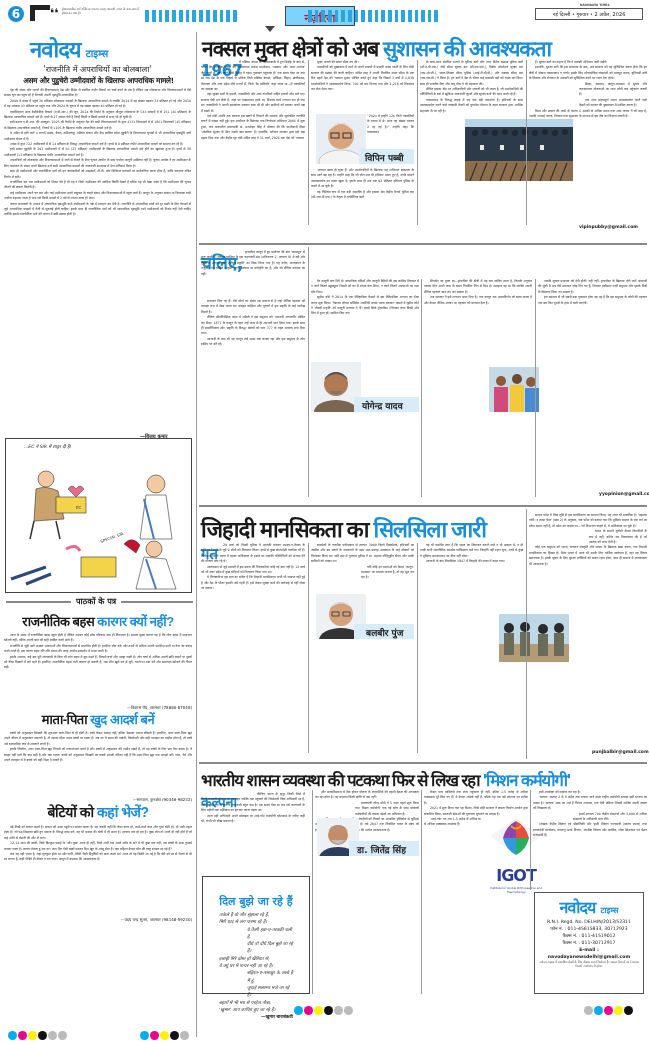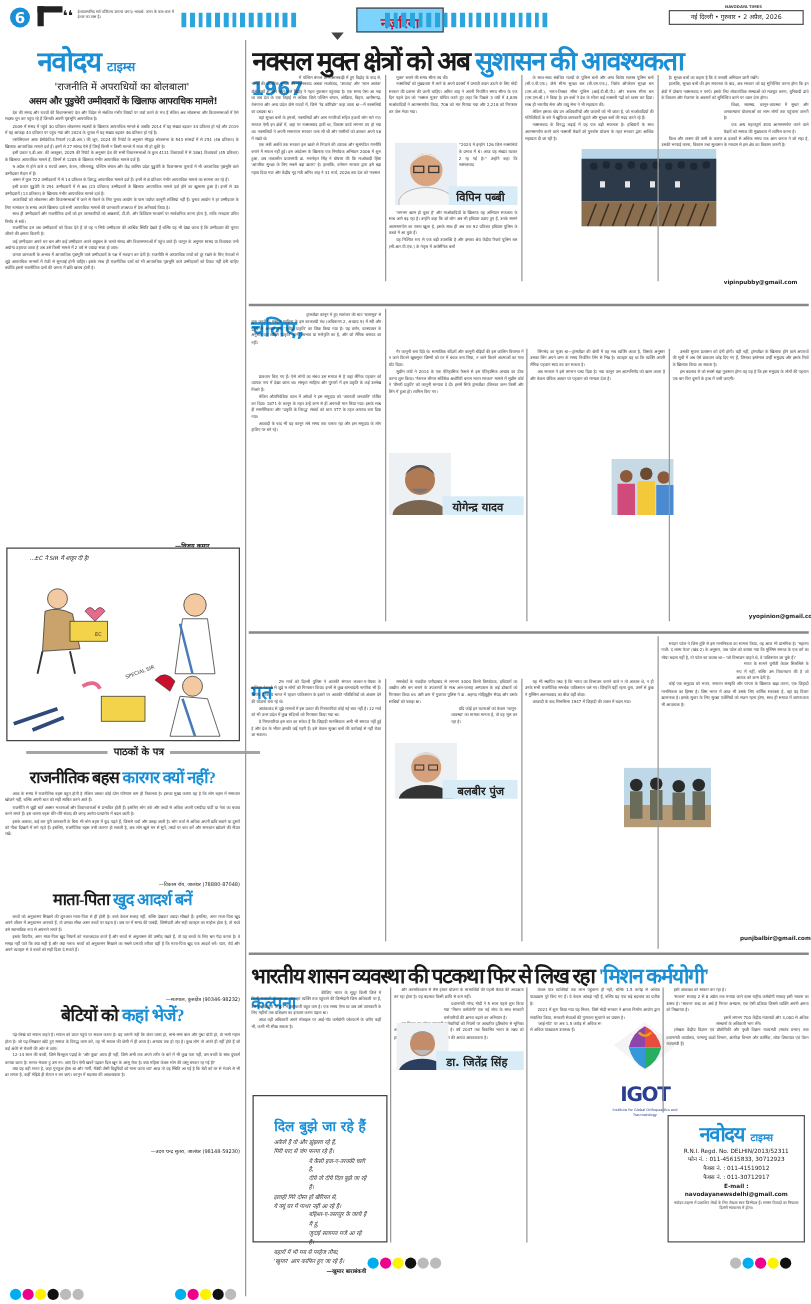--- a/index.html
+++ b/index.html
@@ -1,21 +1,21 @@
 <!DOCTYPE html>
 <html><head>
 <meta charset="utf-8">
 <style>
   * { box-sizing: border-box; margin: 0; padding: 0; }
   body { width: 649px; height: 1043px; background: #fff; font-family: "DejaVu Sans", sans-serif; color: #222; overflow: hidden; position: relative; }
   .abs { position: absolute; }
   .txt { font-size: 3.2px; line-height: 5.4px; color: #333; text-align: justify; overflow: hidden; }
   .txt p { text-indent: 6px; }
   .blue { color: #1a8fd6; }
-  .hd { font-family: Liberation Serif, serif; font-weight: bold; color: #1a1a1a; white-space: nowrap; letter-spacing: -0.5px; }
+  .hd { font-family: Liberation Sans, sans-serif; font-weight: bold; color: #1a1a1a; white-space: nowrap; letter-spacing: -0.5px; }
   .vline { position: absolute; width: 1px; background: #999; }
   .hline { position: absolute; height: 1px; background: #999; }
   .photo { position: absolute; overflow: hidden; }
   .byline-box { position: absolute; background: #d7ecf7; }
   .byline-name { position: absolute; font-weight: bold; font-size: 9px; color: #222; }
   .stripe { display: flex; gap: 3px; }
   .stripe span { display: block; width: 4px; height: 12px; background: #2aa5de; }
   .dot { display: inline-block; width: 9px; height: 9px; border-radius: 50%; margin-right: 1px; }
 </style>
 </head>
@@ -114,21 +114,21 @@
       <rect x="75" y="118" width="35" height="20" fill="#f3d34a" stroke="#333" stroke-width="0.6"></rect>
       <path d="M60 110 Q70 104 74 112" stroke="#e56a8b" stroke-width="3" fill="none"></path>
       <text x="95" y="104" font-size="4" fill="#333" transform="rotate(-20 95 104)">SPECIAL SIR</text>
       <path d="M118 105 Q126 96 134 106 L130 114 Z" fill="#c8102e" stroke="#333" stroke-width="0.5"></path>
       <circle cx="148" cy="110" r="8" fill="#f2c9a0" stroke="#333" stroke-width="0.6"></circle>
       <path d="M138 118 L160 120 L170 150 L130 150 Z" fill="#fff" stroke="#333" stroke-width="0.6"></path>
       <path d="M140 120 L150 150" stroke="#4a79b8" stroke-width="2"></path>
     </svg>
   </div>
 
-  <div class="abs" style="left:21px;top:565px;width:187px;height:14px;">
+  <div class="abs" style="left:6px;top:565px;width:187px;height:14px;">
     <div class="abs" style="left:0;top:6px;width:187px;height:2px;border-top:1px solid #888;border-bottom:1px solid #888;"></div>
     <div class="abs" style="left:65px;top:0;padding:0 5px;background:#fff;font-size:8px;font-weight:bold;color:#222;">पाठकों के पत्र</div>
   </div>
 
   <div class="abs" style="left:4px;top:680px;width:188px;">
     <div class="hd" style="font-size:13px;text-align:center;">
       <span>माता-पिता</span> <span class="blue">खुद आदर्श बनें</span>
     </div>
     <div class="txt" style="height:66px;margin-top:3px;">
       <p>बच्चों को अनुशासन सिखाने की शुरुआत माता-पिता से ही होती है। बच्चे केवल सलाह नहीं, बल्कि देखकर ज्यादा सीखते हैं। इसलिए, अगर माता-पिता खुद अपने जीवन में अनुशासन अपनाते हैं, तो उसका सीधा असर बच्चों पर पड़ता है। जब घर में समय की पाबंदी, जिम्मेदारी और सही व्यवहार का माहौल होता है, तो बच्चे उसे स्वाभाविक रूप से अपनाने लगते हैं।</p>
@@ -305,20 +305,23 @@
   <div class="abs txt" style="left:339px;top:32px;width:109px;height:210px;">
     <p>उसकी सूचना प्रशासन को देनी होगी। यही नहीं, ट्रांसजैंडर के खिलाफ होने वाले अपराधों की सूची में अब ऐसे प्रावधान जोड़ दिए गए हैं, जिनका इस्तेमाल उन्हीं समुदाय और इसके मित्रों के खिलाफ किया जा सकता है।</p>
     <p>इस बदलाव से जो सबसे बड़ा नुकसान होगा वह यह है कि इस समुदाय के लोगों की पहचान एक बार फिर दूसरों के हाथ में चली जाएगी।</p>
   </div>
   <div class="abs" style="left:400px;top:244px;font-size:4.5px;font-weight:bold;color:#222;">yyopinion@gmail.com</div>
 </div>
 
 <div class="hline" style="left:199px;top:505px;width:448px;height:2px;background:#888;"></div>
 
 <div class="abs" style="left:199px;top:509px;width:450px;height:250px;">
+  <div class="hd" style="position:absolute;left:2px;top:4px;font-size:22px;letter-spacing:-1px;">
+    <span>जिहादी मानसिकता का</span> <span class="blue">सिलसिला जारी</span>
+  </div>
   <div class="abs" style="left:2px;top:34px;font-size:15px;font-weight:bold;color:#1a8fd6;">गत</div>
   <div class="abs txt" style="left:2px;top:34px;width:104px;height:210px;">
     <p style="text-indent:22px;">29 मार्च को दिल्ली पुलिस ने आतंकी संगठन लश्कर-ए-तैयबा के खुफिया नेटवर्क से जुड़े 9 लोगों को गिरफ्तार किया। इनमें से कुछ बांग्लादेशी नागरिक भी हैं। आरोप है कि ये भारत में रहकर पाकिस्तान के इशारे पर आतंकी गतिविधियों को अंजाम देने की योजना बना रहे थे।</p>
     <p>आतंकवाद से जुड़े मामलों में इस प्रकार की गिरफ्तारियां कोई नई बात नहीं है। 12 मार्च को भी उत्तर प्रदेश में कुछ संदिग्धों को गिरफ्तार किया गया था।</p>
     <p>ये गिरफ्तारियां इस बात का संकेत हैं कि जिहादी मानसिकता अभी भी समाप्त नहीं हुई है और देश के भीतर इसकी जड़ें गहरी हैं। इसे केवल सुरक्षा बलों की कार्रवाई से नहीं रोका जा सकता।</p>
   </div>
   <div class="vline" style="left:109px;top:34px;height:210px;"></div>
   <div class="abs txt" style="left:112px;top:34px;width:103px;height:210px;">
     <p>समर्थकों के नजदीक फरीदाबाद से लगभग 3000 किलो विस्फोटक, हथियारों का जखीरा और बम बनाने के उपकरणों के साथ अल-फलाह अस्पताल के कई डॉक्टरों को गिरफ्तार किया था। उसी क्रम में गुजरात पुलिस ने डा. अहमद मोहियुद्दीन सैयद और उसके साथियों को पकड़ा था।</p>
     <p style="padding-left:50px;">यदि कोई इन घटनाओं को केवल 'कानून-व्यवस्था' का मामला मानता है, तो वह भूल कर रहा है।</p>

